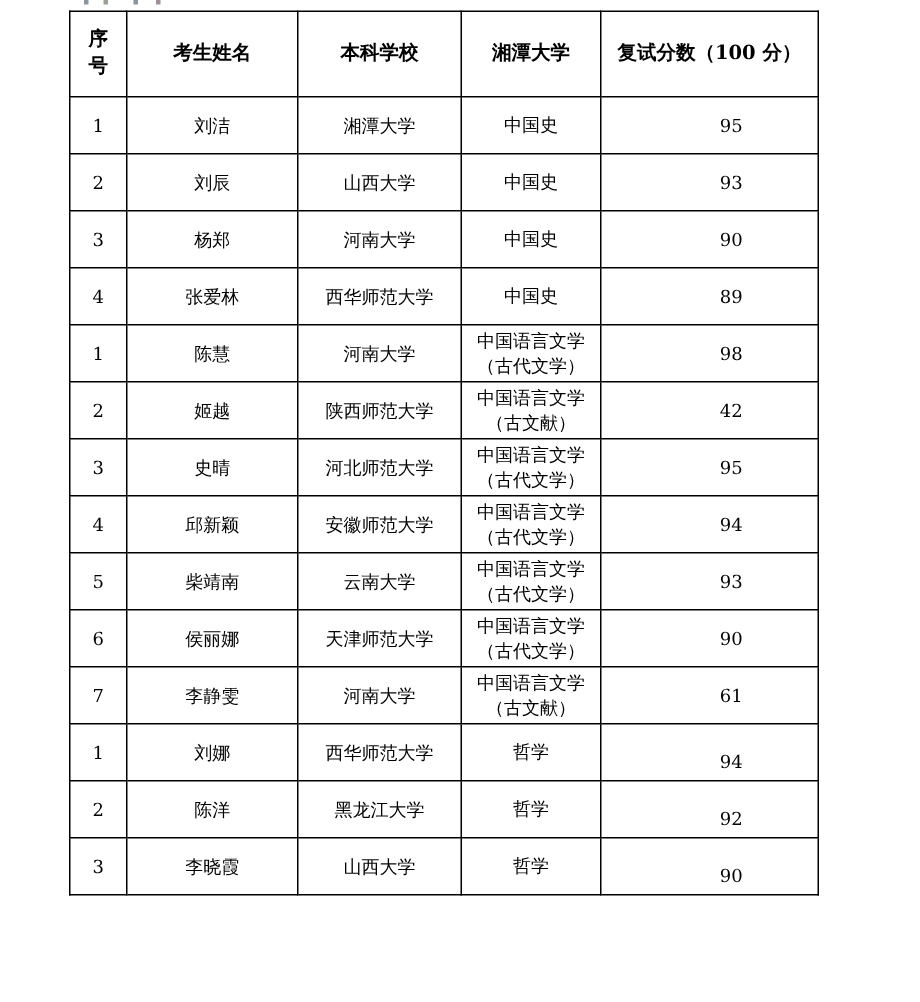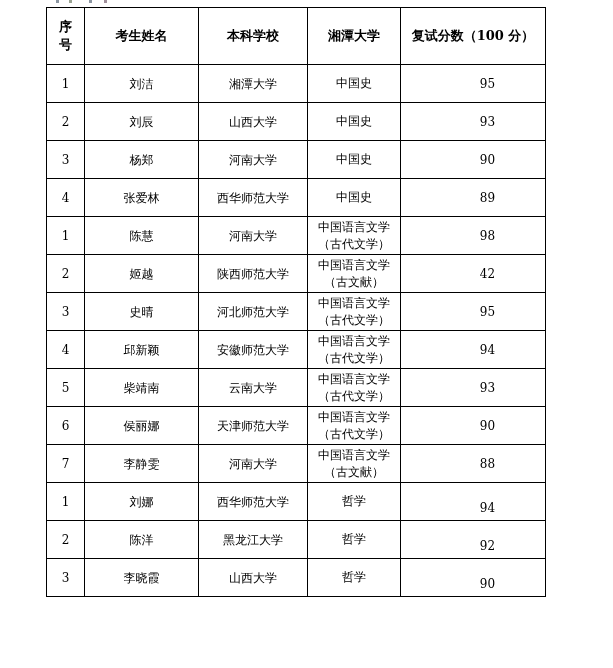--- a/index.html
+++ b/index.html
@@ -157,21 +157,21 @@
           <td class="cell-direction">中国语言文学
 （古代文学）</td>
           <td class="cell-score"><span class="score-text">90</span></td>
         </tr>
         <tr>
           <td class="cell-seq">7</td>
           <td class="cell-name">李静雯</td>
           <td class="cell-school">河南大学</td>
           <td class="cell-direction">中国语言文学
 （古文献）</td>
-          <td class="cell-score"><span class="score-text">88</span></td>
+          <td class="cell-score"><span class="score-text">61</span></td>
         </tr>
         <tr>
           <td class="cell-seq">1</td>
           <td class="cell-name">刘娜</td>
           <td class="cell-school">西华师范大学</td>
           <td class="cell-direction">哲学</td>
           <td class="cell-score score-low"><span class="score-text">94</span></td>
         </tr>
         <tr>
           <td class="cell-seq">2</td>

